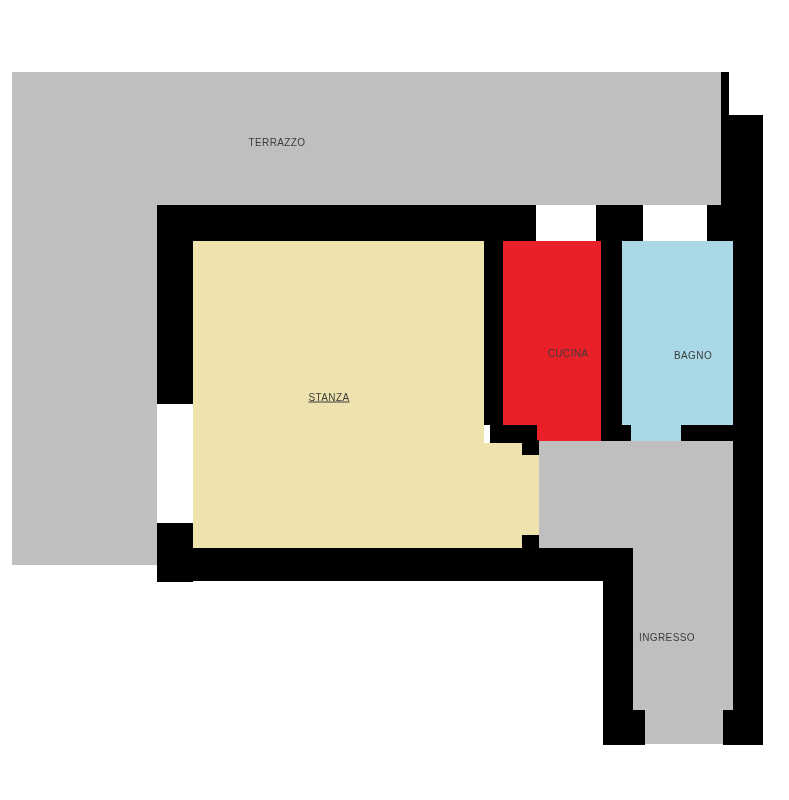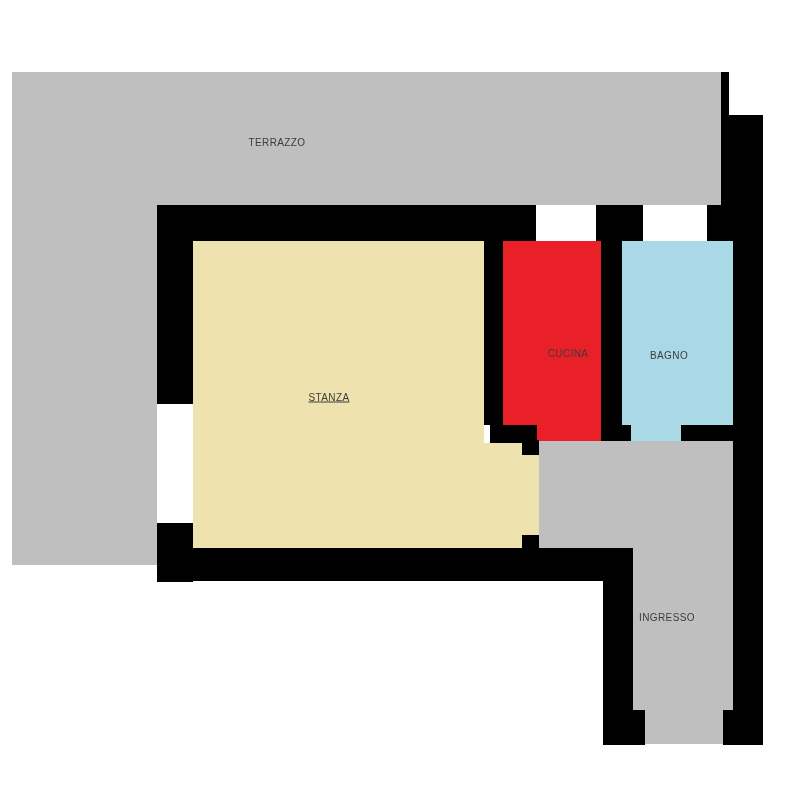--- a/index.html
+++ b/index.html
@@ -61,21 +61,21 @@
   .w-right-main    { left:733px; top:241px; width:30px;  height:469px; }
   .w-ingresso-left { left:603px; top:548px; width:30px;  height:197px; }
   .w-step-left     { left:633px; top:710px; width:12px;  height:35px; }
   .w-step-right    { left:723px; top:710px; width:40px;  height:35px; }
 
   
   .terrazzo-lbl { left:277px; top:142px; }
   .stanza-lbl   { left:329px; top:397px;text-decoration:underline; }
   .cucina-lbl   { left:544px; top:353px;padding-left:48px; }
   .bagno-lbl    { left:669px; top:355px; }
-  .ingresso-lbl { left:667px; top:617px; }
+  .ingresso-lbl { left:667px; top:637px; }
 </style>
 </head>
 <body style="background-color: rgb(255, 255, 255);">
 
 <div class="plan">
 
   <div class="rect terrazzo-top" style="background-color: rgb(191, 191, 191);"></div>
   <div class="rect terrazzo-left" style="background-color: rgb(191, 191, 191);"></div>
 
   <div class="rect stanza-main" style="background-color: rgb(238, 227, 174);"></div>
@@ -104,16 +104,16 @@
   <div class="rect w-stub-d" style="background-color: rgb(0, 0, 0);"></div>
   <div class="rect w-stub-e" style="background-color: rgb(0, 0, 0);"></div>
   <div class="rect w-right-main" style="background-color: rgb(0, 0, 0);"></div>
   <div class="rect w-ingresso-left" style="background-color: rgb(0, 0, 0);"></div>
   <div class="rect w-step-left" style="background-color: rgb(0, 0, 0);"></div>
   <div class="rect w-step-right" style="background-color: rgb(0, 0, 0);"></div>
 
   <span class="lbl terrazzo-lbl" style="color: rgb(60, 60, 60);">TERRAZZO</span>
   <span class="lbl stanza-lbl" style="color: rgb(60, 60, 60);">STANZA</span>
   <span class="lbl cucina-lbl" style="color: rgb(60, 60, 60);">CUCINA</span>
-  <span class="lbl bagno-lbl" style="color: rgb(60, 60, 60);">BAGNO</span>
+  <span class="lbl bagno-lbl" style="color: rgb(60, 60, 60); margin-left: 24px;">BAGNO</span>
   <span class="lbl ingresso-lbl" style="color: rgb(60, 60, 60);">INGRESSO</span>
 
 </div>
 
 </body></html>

